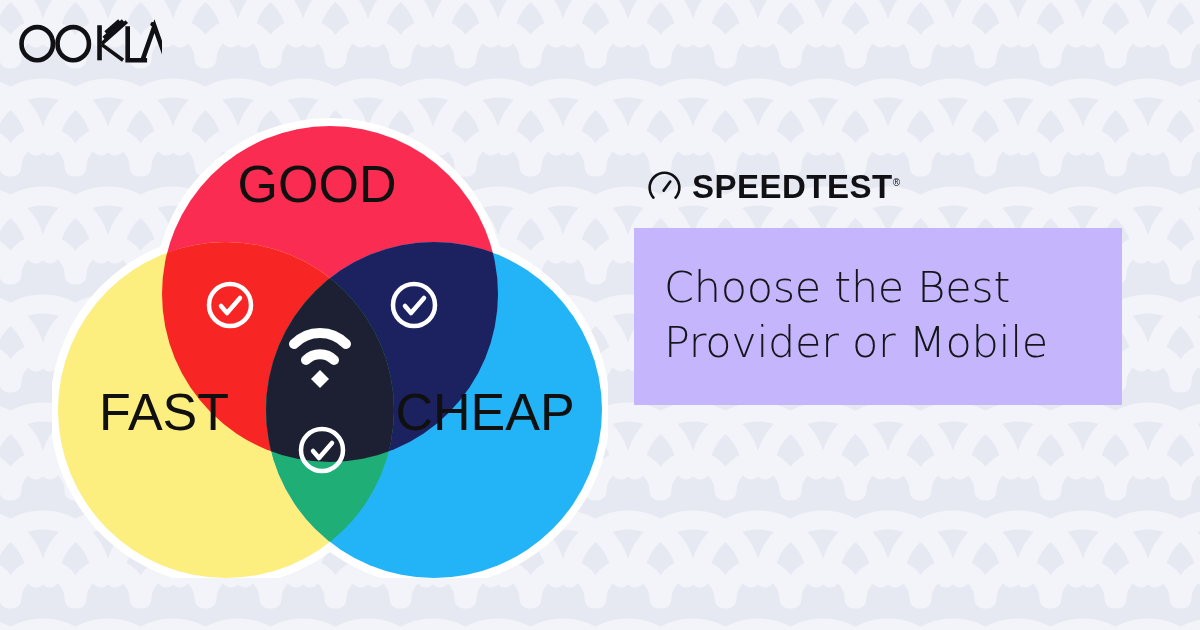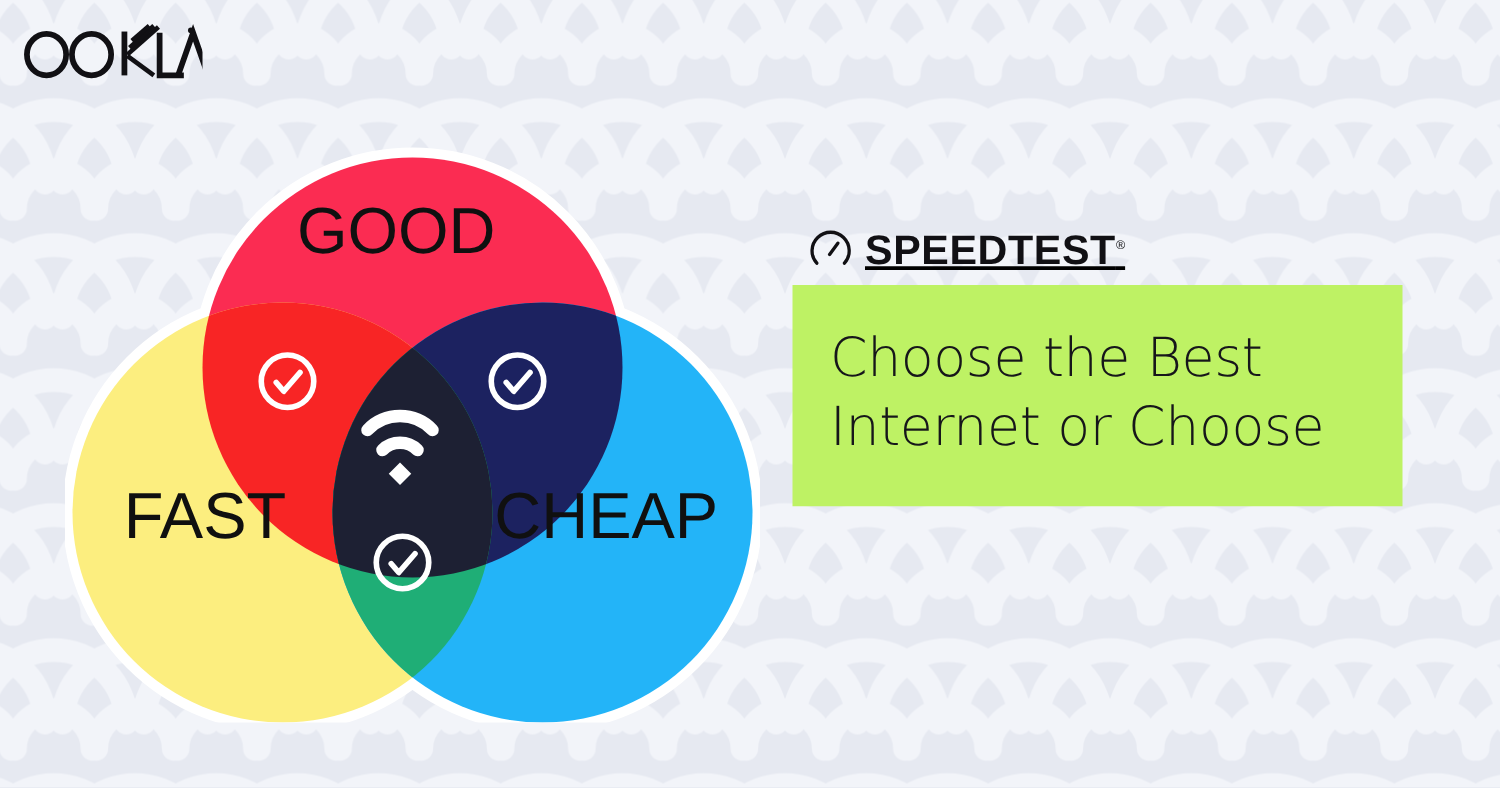--- a/index.html
+++ b/index.html
@@ -41,46 +41,45 @@
   
   #right-col {
     position:absolute;
     left:634px; top:170px;
     width:488px;
     z-index:5;
   }
 
   #speedtest-lockup {
     display:flex;
-    align-items:flex-end;
+    align-items:flex-start;
     gap:11px;
     height:46px;
     padding-left:14px;
-    text-decoration:underline;
   }
   #speedtest-gauge { width:33px; height:33px; display:block; flex:none; }
   #speedtest-wordmark {
     font-size:33px;
     font-weight:bold;
     letter-spacing:0.5px;
     color:#111014;
     line-height:1;
     position:relative;
     font-family:"Liberation Sans", sans-serif;
   }
   #speedtest-reg {
     font-size:10px;
     vertical-align:super;
     font-weight:normal;
     letter-spacing:0;
   }
 
   #headline-card {
     margin-top:12px;
-    background:#bef264;
+    background:#c4b5fd;
     padding:32px 30px 34px 30px;
     width:488px;
   }
   #headline {
     font-size:43px;
     line-height:1.29;
     font-weight:300;
     color:#16161a;
     letter-spacing:-0.3px;
     font-family:"DejaVu Sans", sans-serif;
@@ -207,17 +206,17 @@
     <svg id="speedtest-gauge" viewBox="0 0 40 40">
       <path d="M6.6 33.4 A 18 18 0 1 1 33.4 33.4" fill="none" stroke="#111014" stroke-width="3.2" stroke-linecap="round"></path>
       <path d="M19 25 L27 14" fill="none" stroke="#111014" stroke-width="3.2" stroke-linecap="round"></path>
     </svg>
     <div id="speedtest-wordmark"><span>SPEEDTEST</span><span id="speedtest-reg">®</span></div>
   </div>
 
   <div id="headline-card">
     <div id="headline">
       <div>Choose the Best</div>
-      <div>Internet or Choose</div>
+      <div>Provider or Mobile</div>
     </div>
   </div>
 
 </div>
 
 </body></html>

